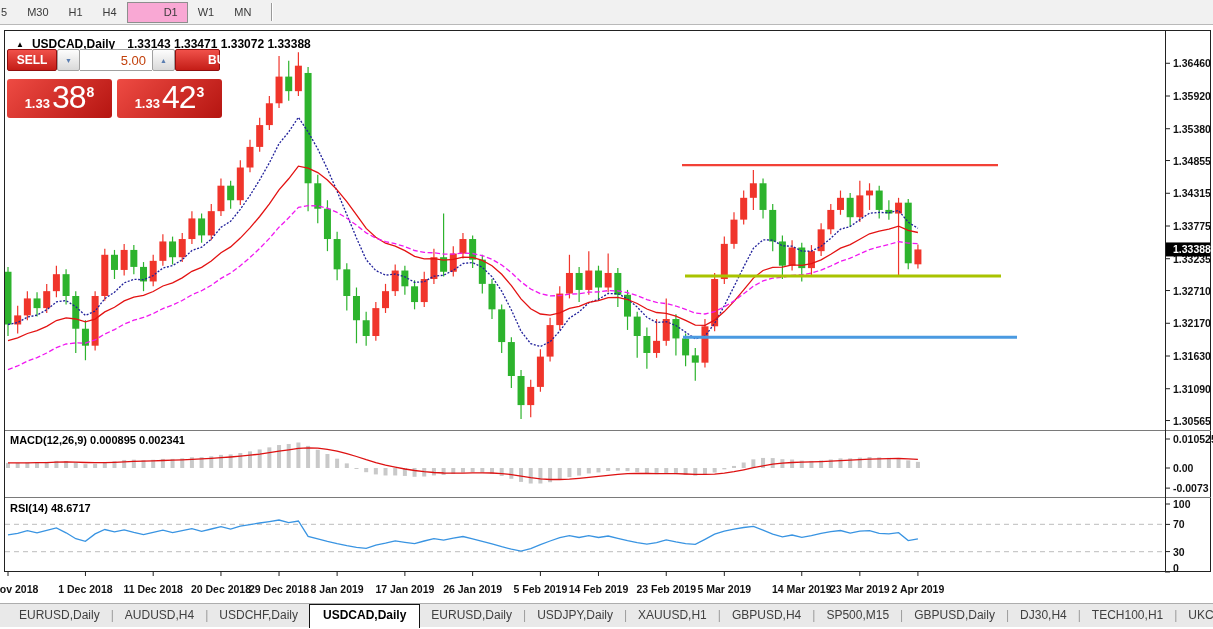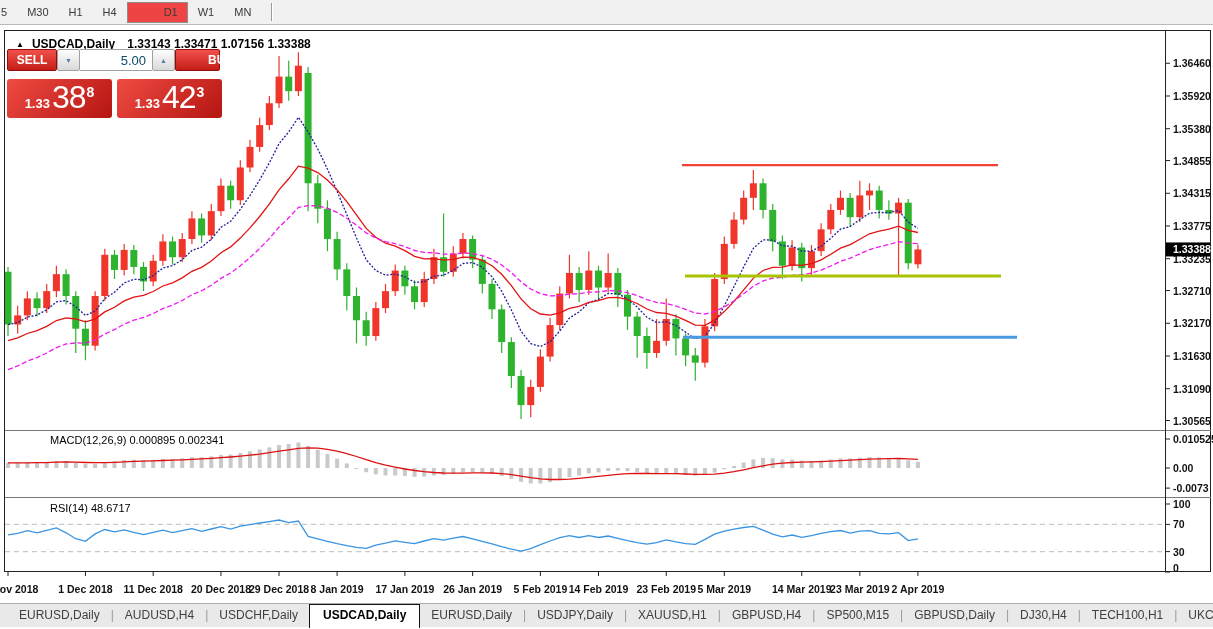--- a/index.html
+++ b/index.html
@@ -5,48 +5,48 @@
   html,body{margin:0;padding:0;background:#ffffff;width:1213px;height:629px;overflow:hidden;
     font-family:"Liberation Sans", sans-serif;}
   #stage{position:relative;width:1213px;height:629px;background:#fff;}
 
   
   #toolbar{position:absolute;left:0;top:0;width:1213px;height:24px;background:#f1f1f1;
     border-bottom:1px solid #b9b9b9;display:flex;align-items:center;z-index:5;}
   .tfbtn{font-size:11px;color:#3a3a3a;padding:3px 9px;border:1px solid transparent;background:transparent;
     font-family:inherit;cursor:default;line-height:13px;}
   .tfbtn:first-child{margin-left:-9px;}
-  .tfbtn.active{background:#ef4444;border:1px solid #8e8e8e;padding-left:36px;}
+  .tfbtn.active{background:#f9a8d4;border:1px solid #8e8e8e;padding-left:36px;}
   .tbsep{width:0;height:18px;border-left:1px solid #9a9a9a;border-right:1px solid #ffffff;margin-left:10px;}
 
   
   #chart{position:absolute;left:0;top:0;width:1213px;height:629px;z-index:1;}
 
   
   #chart-title{position:absolute;left:16px;top:37px;z-index:6;display:flex;align-items:center;
     font-size:12px;font-weight:700;color:#000;}
   #chart-title .arr{font-size:8px;margin-right:8px;color:#000;}
   #chart-title .sym{margin-right:12px;}
 
   
-  .indlabel{position:absolute;left:10px;z-index:6;font-size:11px;font-weight:400;color:#000;margin-left:40px;}
+  .indlabel{position:absolute;left:10px;z-index:6;font-size:11px;font-weight:700;color:#000;}
   #macd-label{top:434px;}
   #rsi-label{top:502px;}
 
   
   #trade-panel{position:absolute;left:7px;top:49px;width:215px;z-index:7;}
   #tp-row1{display:flex;height:22px;}
   .tpbtn{background:linear-gradient(#f0514a,#c41d17);border:1px solid #8f0f0f;color:#fff;
     font-weight:700;font-size:12px;font-family:inherit;border-radius:2px;padding:0;line-height:20px;}
   #sell-btn{width:50px;}
   #buy-btn{width:45px;padding-left:32px;}
   .spin{width:23px;background:linear-gradient(#fdfdfd,#d9d9d9);border:1px solid #a0a0a0;
     color:#5a7db0;font-size:7px;padding:0;border-radius:2px;}
   #vol{width:72px;background:#fff;border:1px solid #a0a0a0;border-left:none;border-right:none;
-    font-size:13px;color:#0c4a6e;text-align:right;padding:3px 6px 0 0;box-sizing:border-box;}
+    font-size:13px;color:#c2410c;text-align:right;padding:3px 6px 0 0;box-sizing:border-box;}
   #tp-row2{display:flex;margin-top:8px;height:39px;}
   .pblock{width:105px;height:39px;background:linear-gradient(135deg,#ee4b43,#b51511);
     border-radius:3px;color:#fff;display:flex;align-items:baseline;justify-content:center;cursor:default;}
   .pblock + .pblock{margin-left:5px;}
   .psmall{font-size:13px;font-weight:700;margin-right:2px;}
   .pbig{font-size:32px;font-weight:500;letter-spacing:-1px;line-height:36px;}
   .psup{font-size:14px;font-weight:700;position:relative;top:-11px;margin-left:1px;}
 
   
   #tabbar{position:absolute;left:0;top:603px;width:1213px;height:24px;background:#e9e9e9;
@@ -465,21 +465,21 @@
       <button class="tfbtn">H4</button>
       <button class="tfbtn active">D1</button>
       <button class="tfbtn">W1</button>
       <button class="tfbtn">MN</button>
       <div class="tbsep"></div>
     </div>
 
   <div id="chart-title">
     <span class="arr">▲</span>
     <span class="sym">USDCAD,Daily</span>
-    <span>1.33143 1.33471 1.07156 1.33388</span>
+    <span>1.33143 1.33471 1.33072 1.33388</span>
   </div>
 
   <div id="trade-panel">
     <div id="tp-row1">
       <button class="tpbtn" id="sell-btn">SELL</button>
       <button class="spin" id="vol-down">▼</button>
       <div id="vol">5.00</div>
       <button class="spin" id="vol-up">▲</button>
       <button class="tpbtn" id="buy-btn">BUY</button>
     </div>

